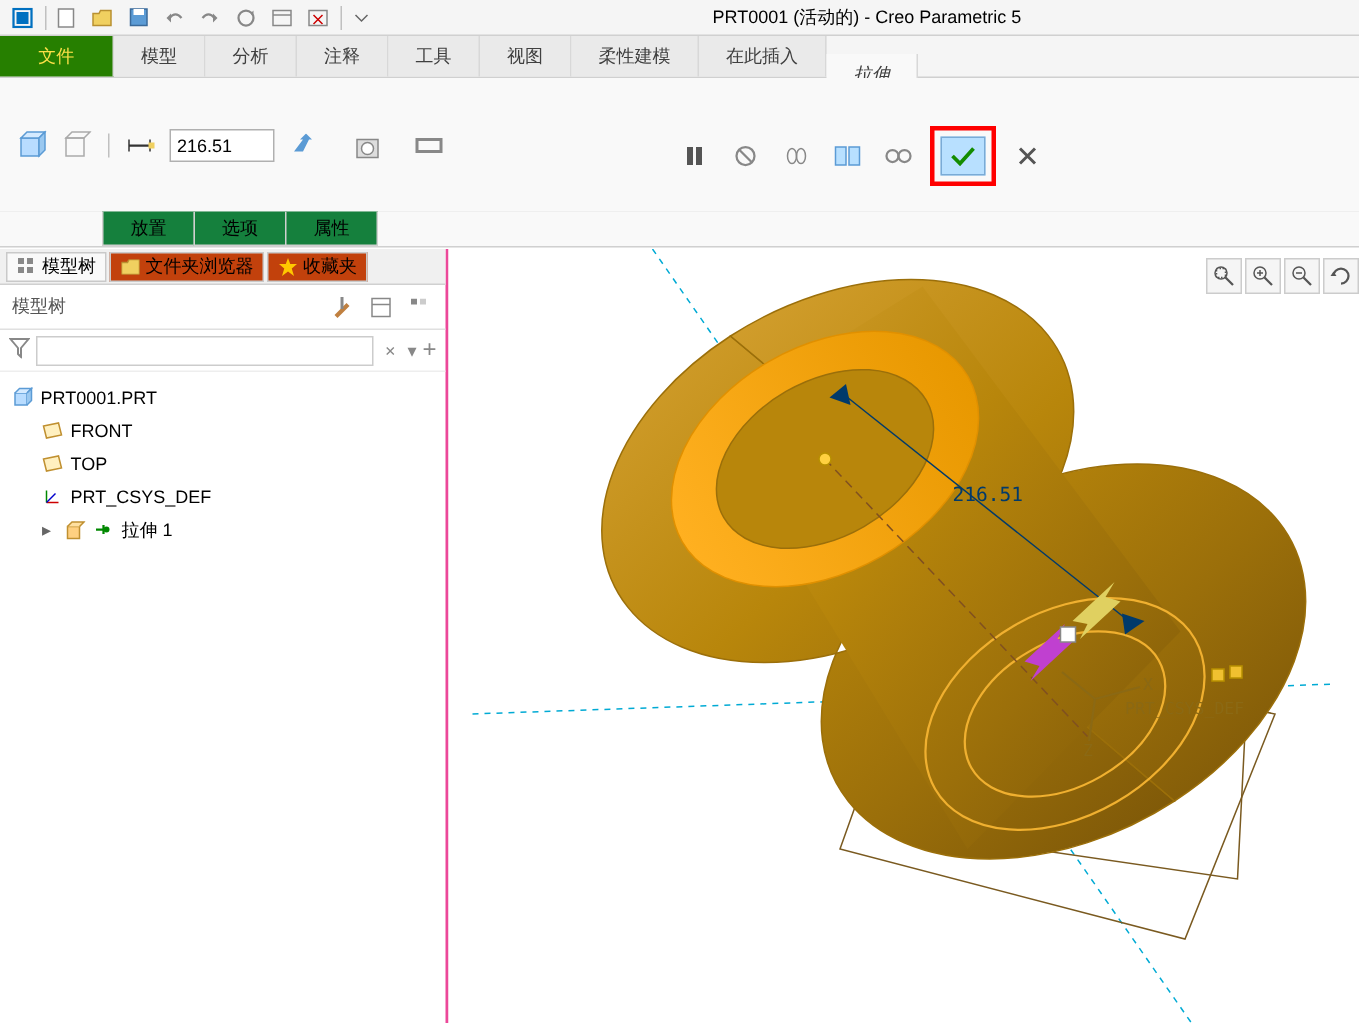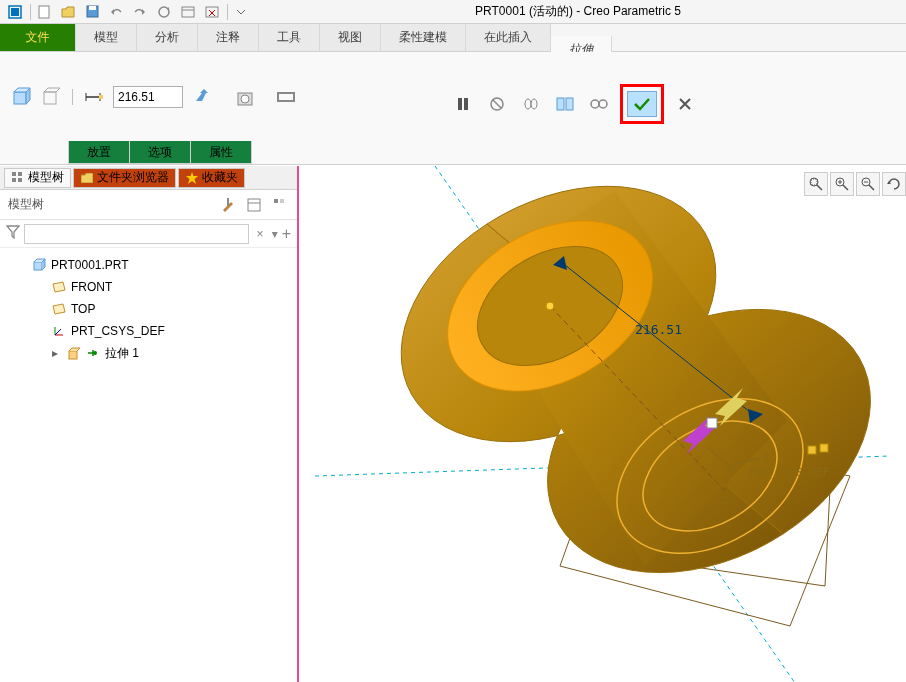--- a/index.html
+++ b/index.html
@@ -40,21 +40,21 @@
 
 .tree-toolbar { height: 30px; display: flex; align-items: center; justify-content: space-between; padding: 0 8px; border-bottom: 1px solid #e0e0e0; }
 .tree-toolbar-left { color: #555; }
 .tree-toolbar-right { display: flex; gap: 8px; }
 .tt-icon { width: 18px; height: 18px; cursor: pointer; display: flex; align-items: center; justify-content: center; }
 
 .tree-filter { height: 28px; display: flex; align-items: center; padding: 0 6px; gap: 4px; border-bottom: 1px solid #eee; }
 .tree-filter input { flex: 1; height: 20px; border: 1px solid #ccc; padding: 0 4px; }
 .filter-clear { cursor: pointer; color: #888; padding: 0 4px; }
 
-.tree { padding: 6px 4px; margin-left: 24px; }
+.tree { padding: 6px 4px; }
 .tree-node { display: flex; align-items: center; height: 22px; padding-left: 4px; cursor: pointer; gap: 5px; }
 .tree-node.child { padding-left: 24px; }
 .tree-node.child2 { padding-left: 24px; }
 .node-icon { width: 14px; height: 14px; display: inline-flex; align-items: center; justify-content: center; }
 .expand-icon { width: 10px; color: #666; }
 
 
 .viewport { flex: 1; position: relative; background: #fff; overflow: hidden; }
 .vp-toolbar { position: absolute; top: 6px; right: 0; display: flex; gap: 2px; }
 .vp-tool { width: 24px; height: 24px; border: 1px solid #ccc; background: #f5f5f5; display: flex; align-items: center; justify-content: center; cursor: pointer; }

